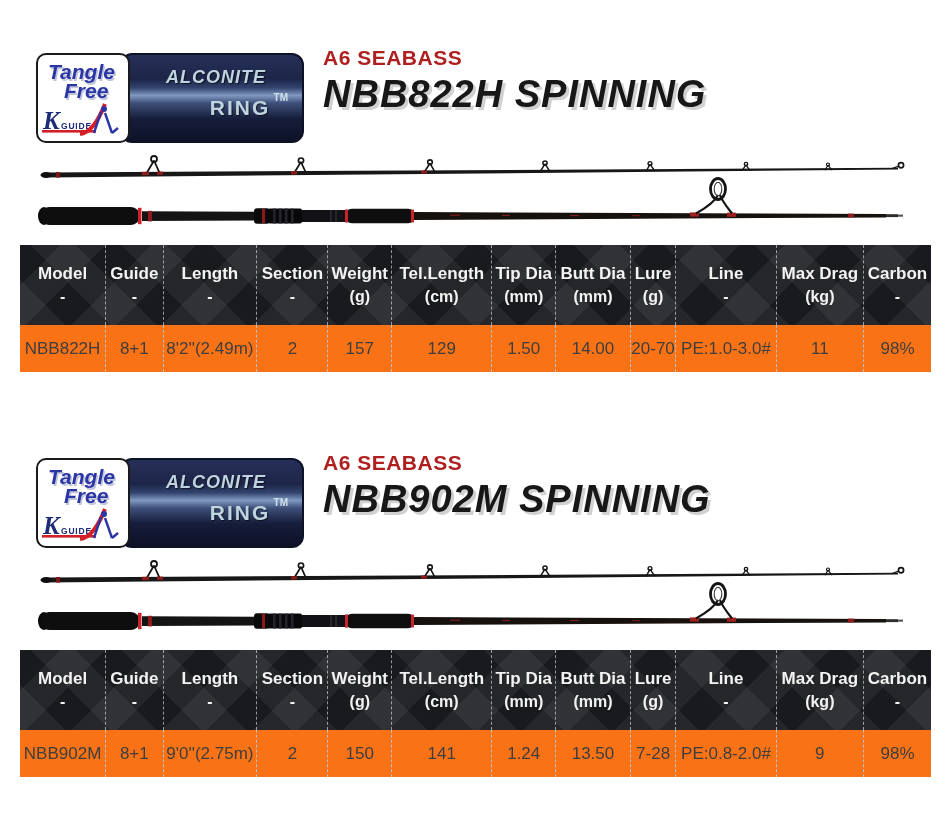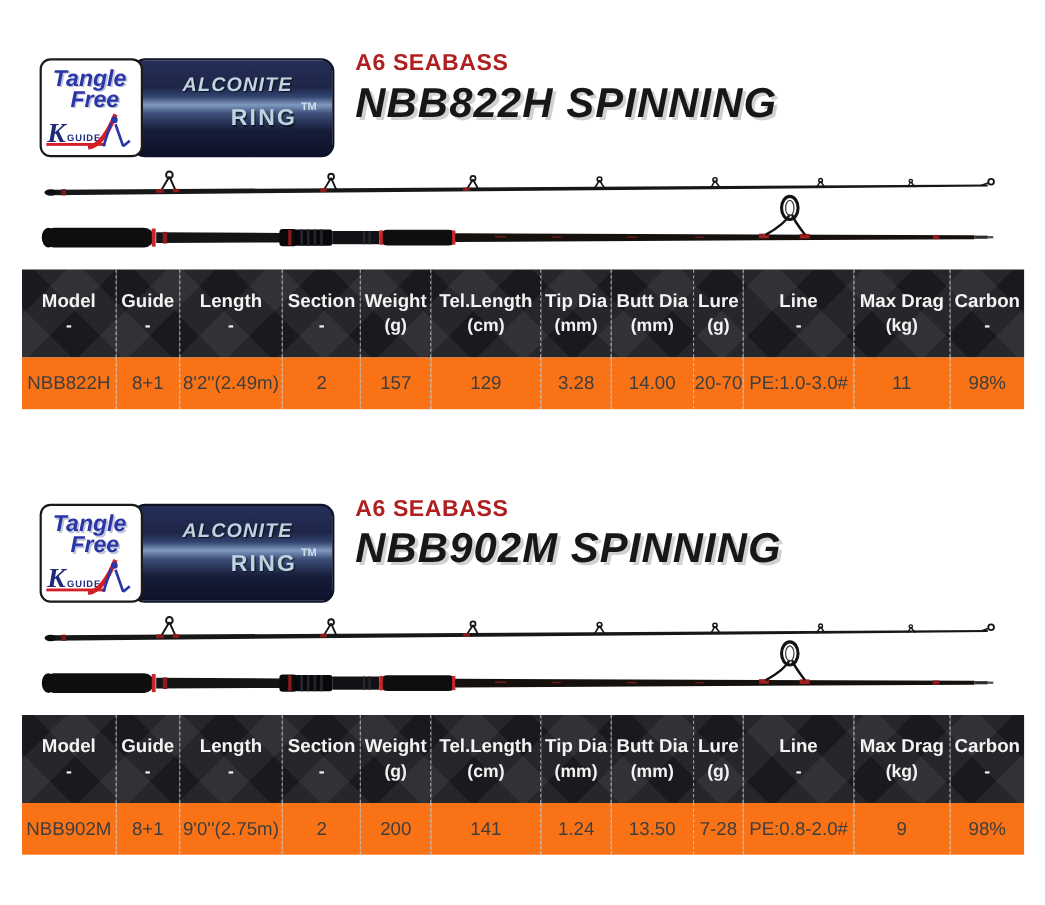--- a/index.html
+++ b/index.html
@@ -226,21 +226,21 @@
         </tr>
       </thead>
       <tbody>
         <tr>
           <td>NBB822H</td>
           <td>8+1</td>
           <td>8'2''(2.49m)</td>
           <td>2</td>
           <td>157</td>
           <td>129</td>
-          <td>3.28</td>
+          <td>1.50</td>
           <td>14.00</td>
           <td>20-70</td>
           <td>PE:1.0-3.0#</td>
           <td>11</td>
           <td>98%</td>
         </tr>
       </tbody>
     </table>
   </div>
 
@@ -398,21 +398,21 @@
               <div class="unit">-</div>
             </th>
         </tr>
       </thead>
       <tbody>
         <tr>
           <td>NBB902M</td>
           <td>8+1</td>
           <td>9'0''(2.75m)</td>
           <td>2</td>
-          <td>200</td>
+          <td>150</td>
           <td>141</td>
           <td>1.24</td>
           <td>13.50</td>
           <td>7-28</td>
           <td>PE:0.8-2.0#</td>
           <td>9</td>
           <td>98%</td>
         </tr>
       </tbody>
     </table>

